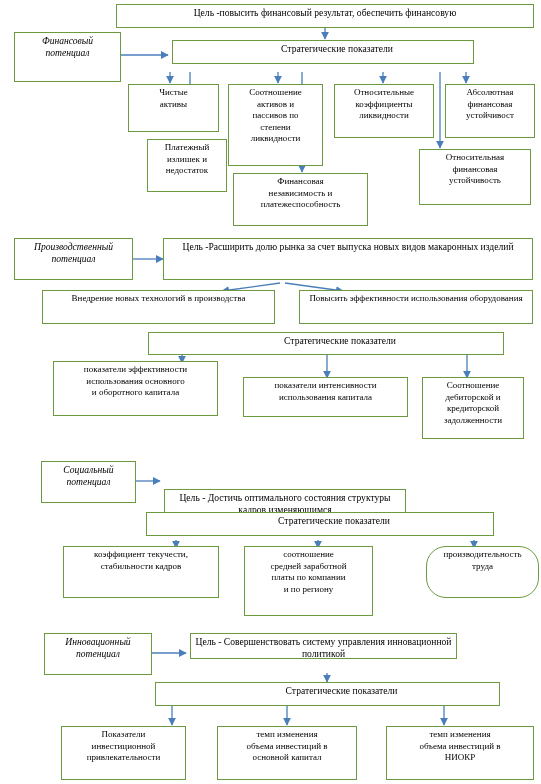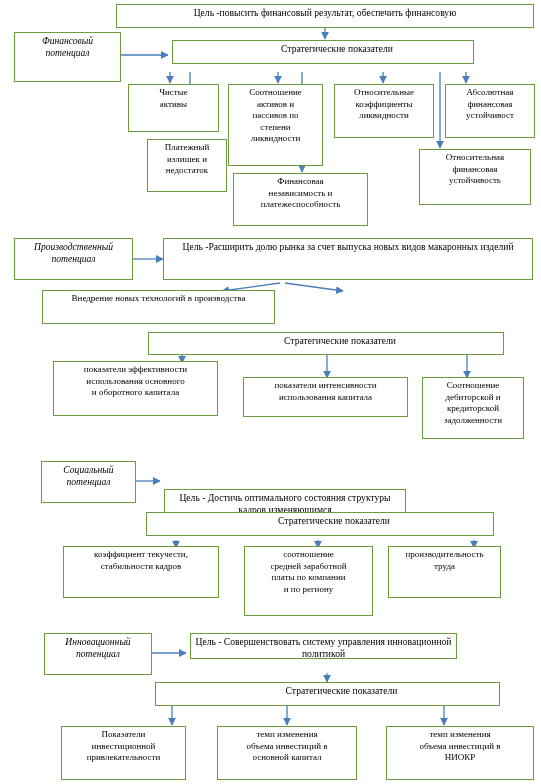--- a/index.html
+++ b/index.html
@@ -130,20 +130,23 @@
   </div>
 
   <div class="box goal" style="left:163px;top:238px;width:370px;height:42px;">
     <span>Цель -Расширить долю рынка за счет выпуска новых видов макаронных изделий</span>
   </div>
 
   <div class="box leaf" style="left:42px;top:290px;width:233px;height:34px;">
     <span>Внедрение новых технологий в производства</span>
   </div>
 
+  <div class="box leaf" style="left:299px;top:290px;width:234px;height:34px;">
+    <span>Повысить эффективности использования оборудования</span>
+  </div>
 
   <div class="box strat" style="left:148px;top:332px;width:356px;height:23px;">
     <span>Стратегические показатели</span>
   </div>
 
   <div class="box leaf" style="left:53px;top:361px;width:165px;height:55px;">
     <span>показатели эффективности<br>использования основного<br>и оборотного капитала</span>
   </div>
 
   <div class="box leaf" style="left:243px;top:377px;width:165px;height:40px;">
@@ -167,21 +170,21 @@
   </div>
 
   <div class="box leaf" style="left:63px;top:546px;width:156px;height:52px;">
     <span>коэффициент  текучести,<br>стабильности кадров</span>
   </div>
 
   <div class="box leaf" style="left:244px;top:546px;width:129px;height:70px;">
     <span>соотношение<br>средней заработной<br>платы по компании<br>и по региону</span>
   </div>
 
-  <div class="box leaf" style="left:388px;top:546px;width:113px;height:52px;">
+  <div class="box leaf" style="left:426px;top:546px;width:113px;height:52px;border-radius:20px;">
     <span>производительность<br>труда</span>
   </div>
 
   <div class="box potential" style="left:44px;top:633px;width:108px;height:42px;">
     <span>Инновационный<br>потенциал</span>
   </div>
 
   <div class="box goal" style="left:190px;top:633px;width:267px;height:26px;">
     <span>Цель - Совершенствовать систему управления инновационной политикой</span>
   </div>

